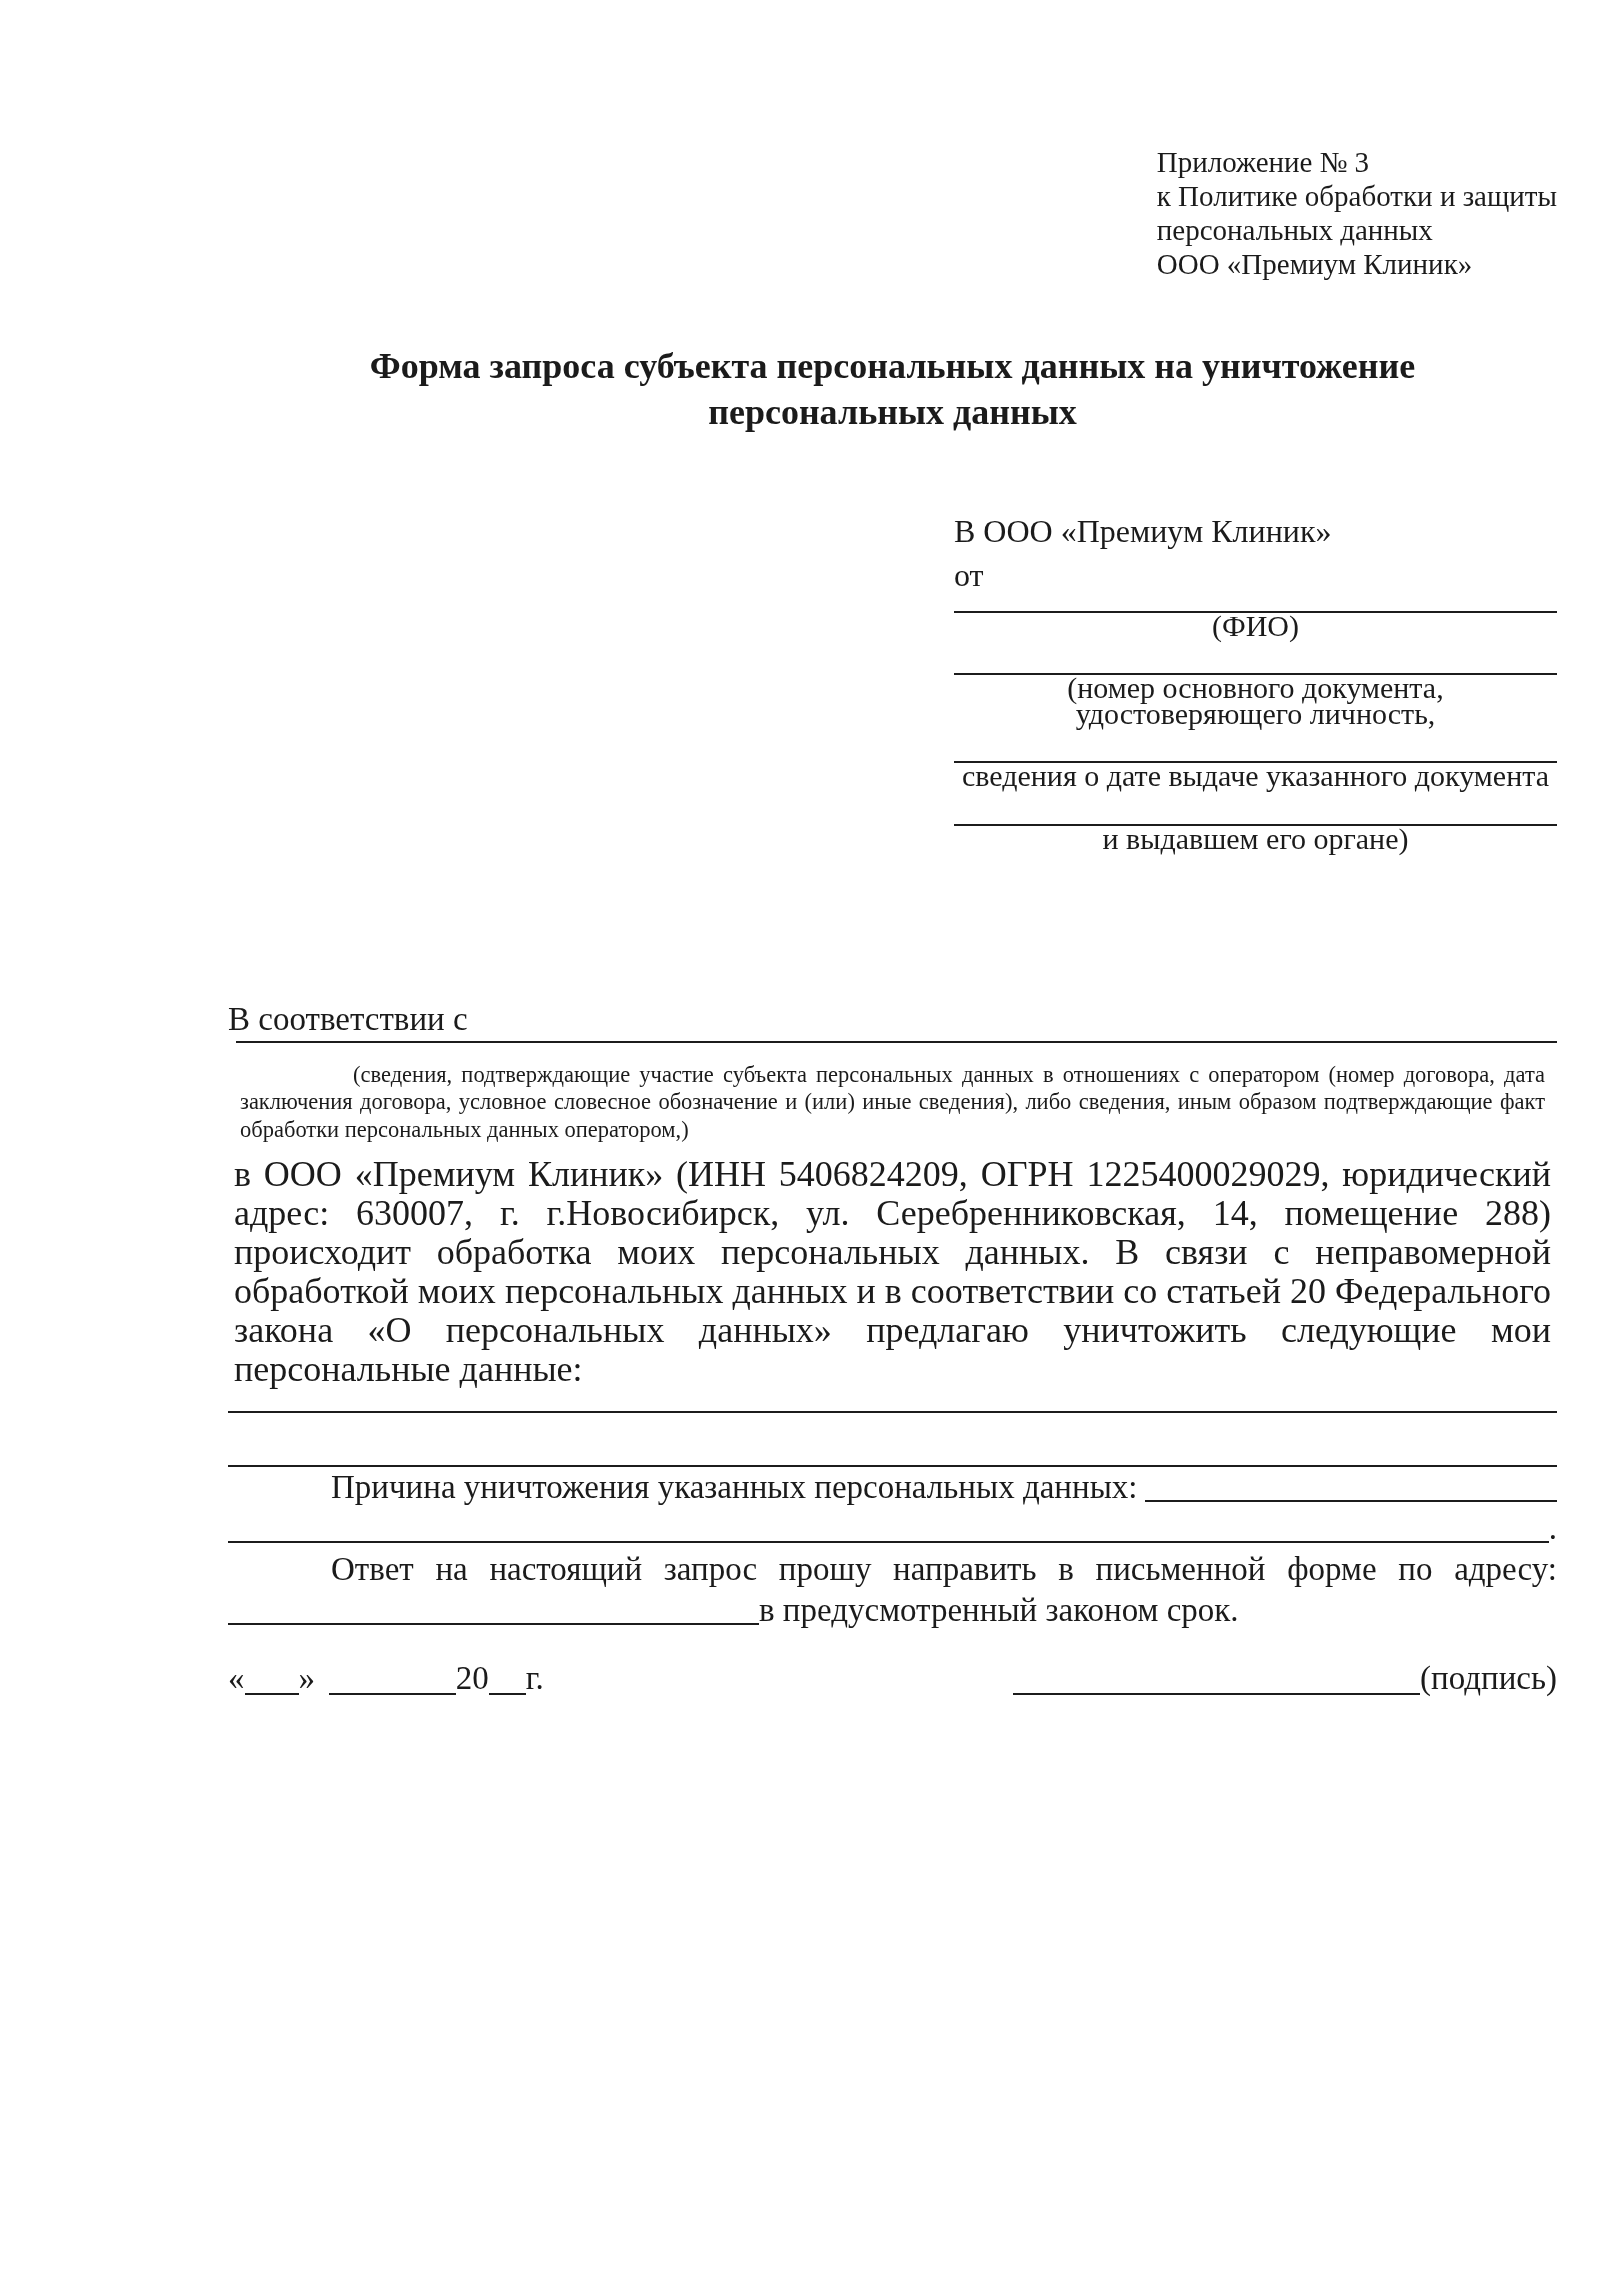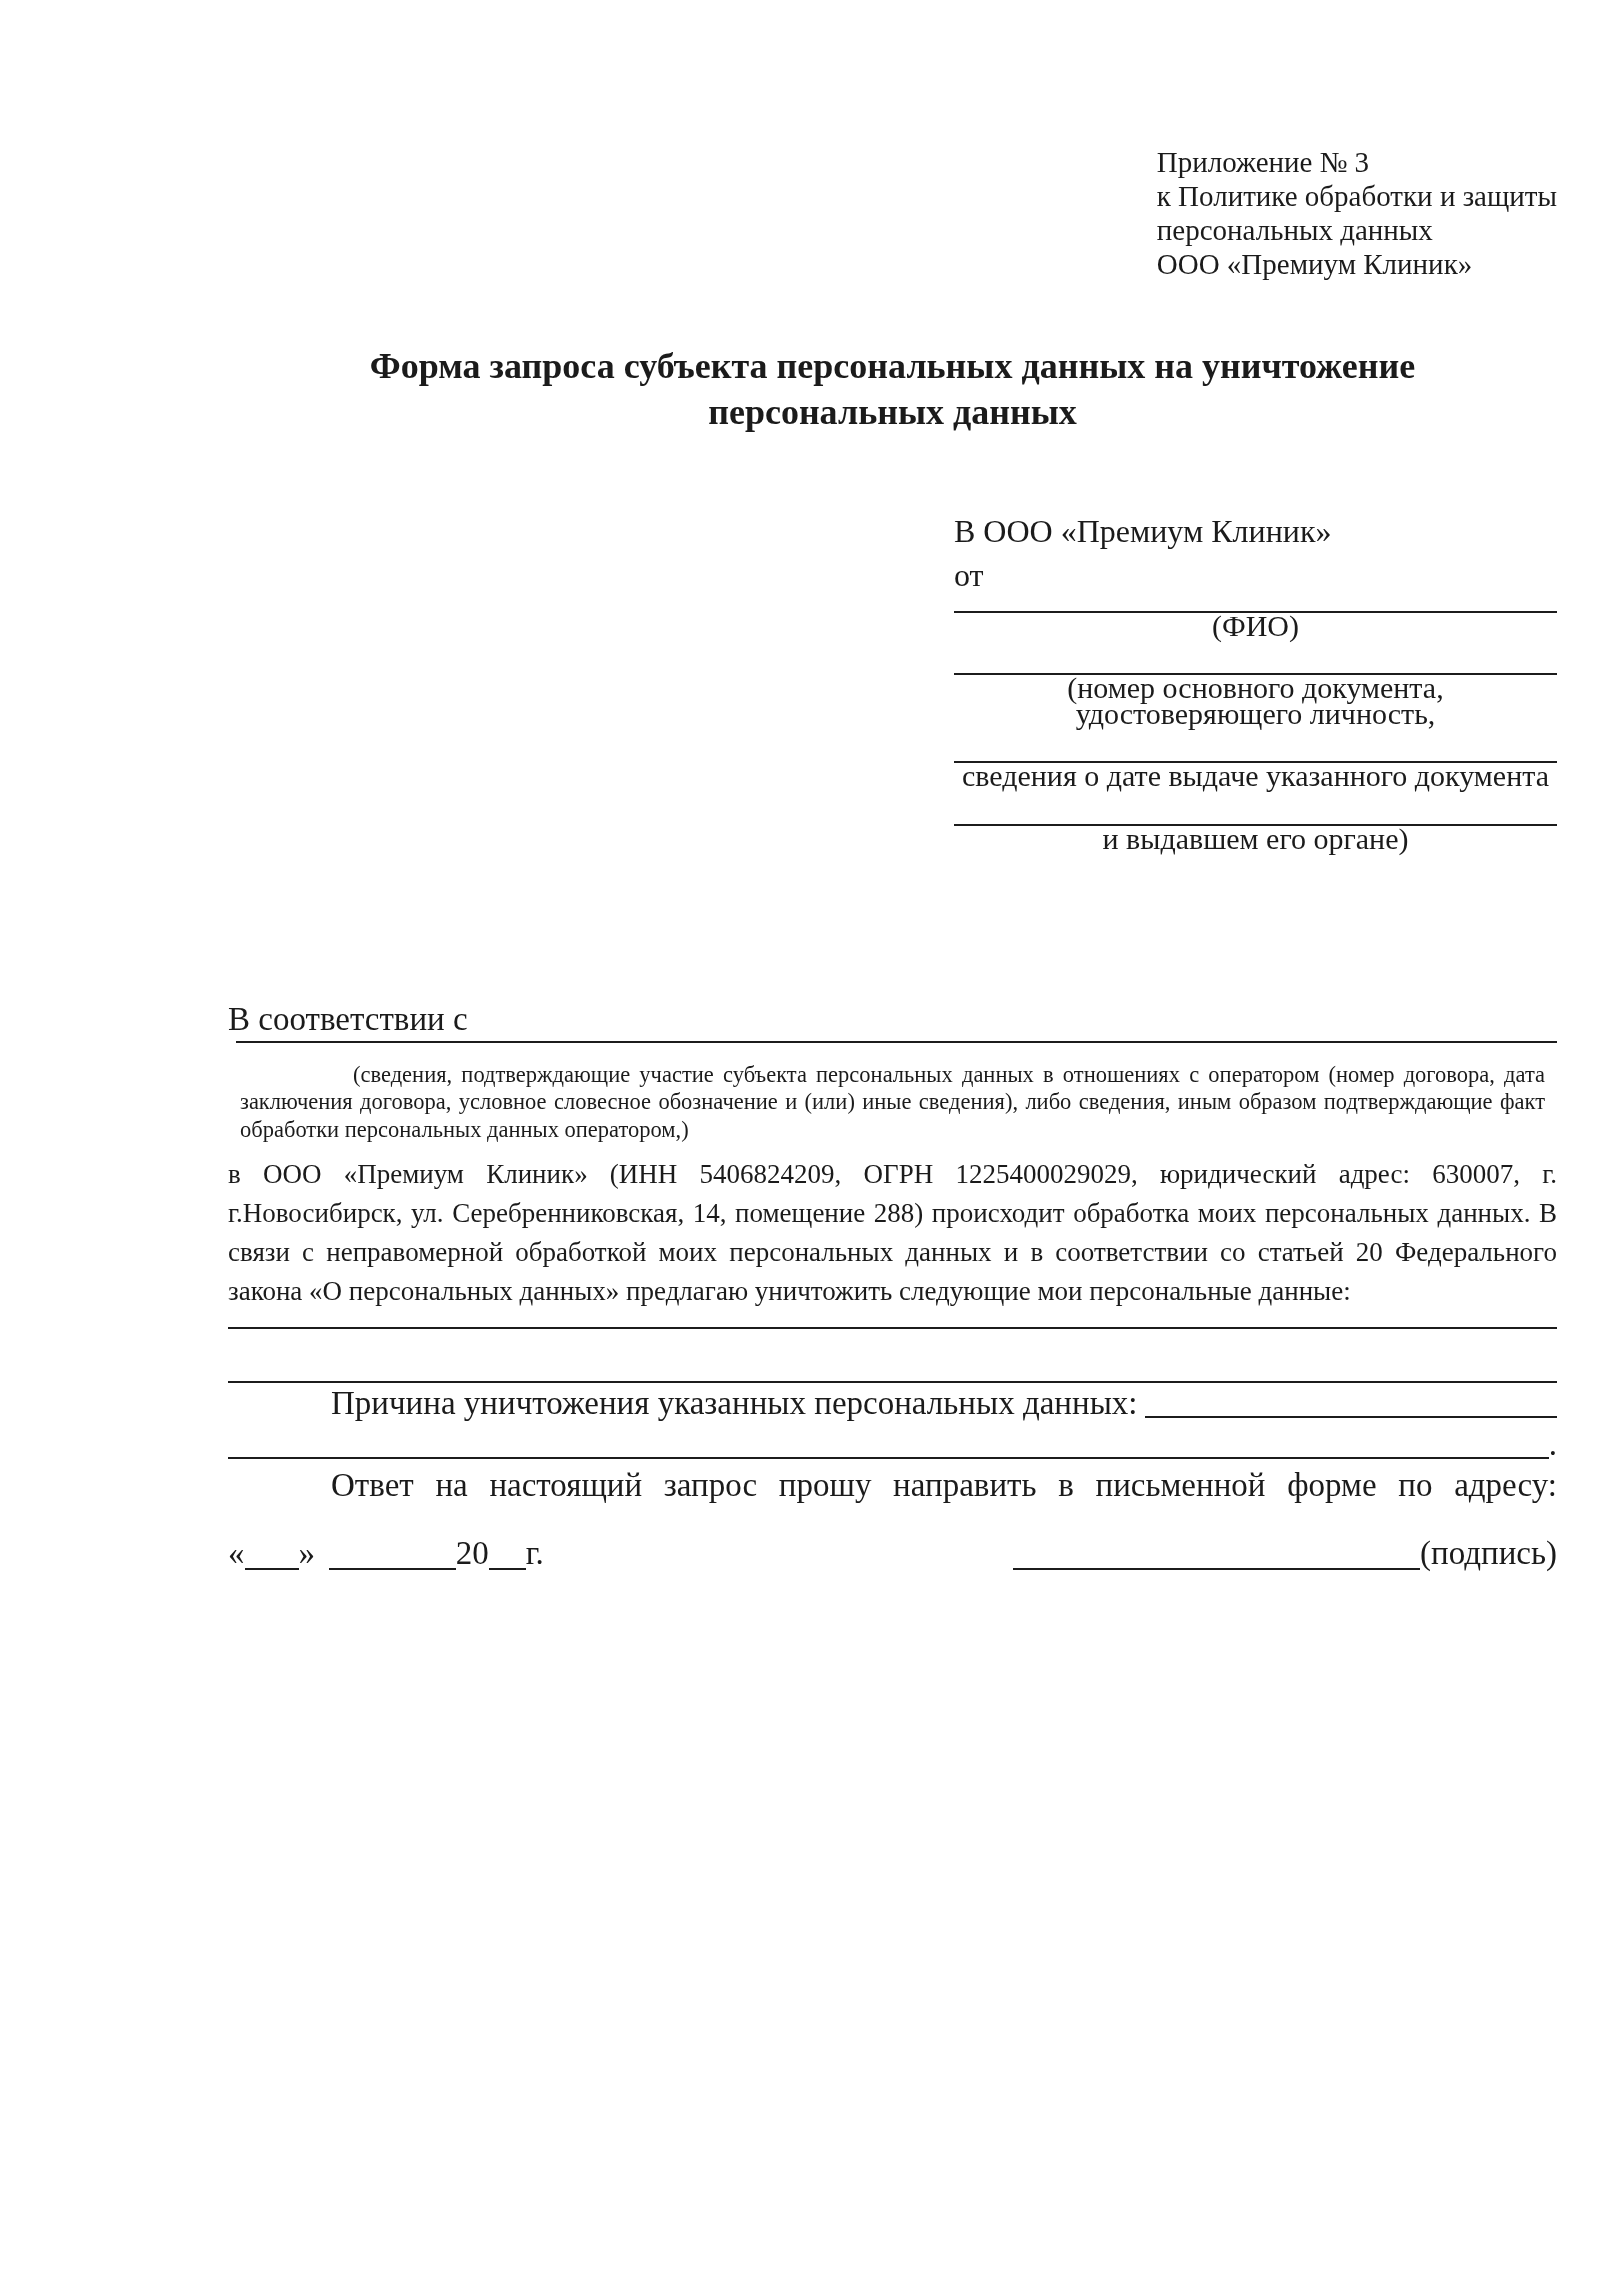--- a/index.html
+++ b/index.html
@@ -31,21 +31,21 @@
   .line-flex{display:flex;align-items:stretch;font-size:33px;line-height:41px;white-space:nowrap;}
   .line-flex .spacer{flex:0 0 103px;}
   .fill{flex:1 1 auto;border-bottom:2.9px solid #1c1c1c;margin-bottom:5.9px;}
   .fill.gap-left{margin-left:7.8px;}
   .fill.fixed{flex:0 0 531px;}
 
   .accordance{margin-top:44px;line-height:43px;flex-direction:column;}
 
   .note{margin:12px;font-size:22.5px;line-height:27.4px;text-align:justify;text-indent:113px;}
 
-  .body-par{margin:0;font-size:27px;line-height:39px;text-align:justify;}
+  .body-par{margin:6px;font-size:36px;line-height:39px;text-align:justify;}
 
   .blank-row{border-bottom:2.9px solid #1c1c1c;}
   .blank-row.r1{height:15.7px;}
   .blank-row.r2{height:52px;}
 
   .justify-line{font-size:33px;line-height:41px;text-align:justify;text-align-last:justify;text-indent:103px;}
 
   
   .footer-row{display:flex;justify-content:space-between;margin-top:27.4px;font-size:33px;line-height:41px;white-space:nowrap;}
   .ublank{display:inline-block;border-bottom:2.9px solid #1c1c1c;vertical-align:-5.9px;height:1px;}
@@ -113,20 +113,24 @@
       <span class="fill gap-left"></span>
     </div>
 
     <div class="line-flex">
       <span class="fill"></span>
       <span>.</span>
     </div>
 
     <div class="justify-line">Ответ на настоящий запрос прошу направить в письменной форме по адресу:</div>
 
+    <div class="line-flex">
+      <span class="fill fixed"></span>
+      <span>в предусмотренный законом срок.</span>
+    </div>
 
     <div class="footer-row">
       <div>
         <span>«</span><span class="ublank day"></span><span>»</span><span class="ublank month"></span><span>20</span><span class="ublank yr"></span><span>г.</span>
       </div>
       <div>
         <span class="ublank sig"></span><span>(подпись)</span>
       </div>
     </div>
 

